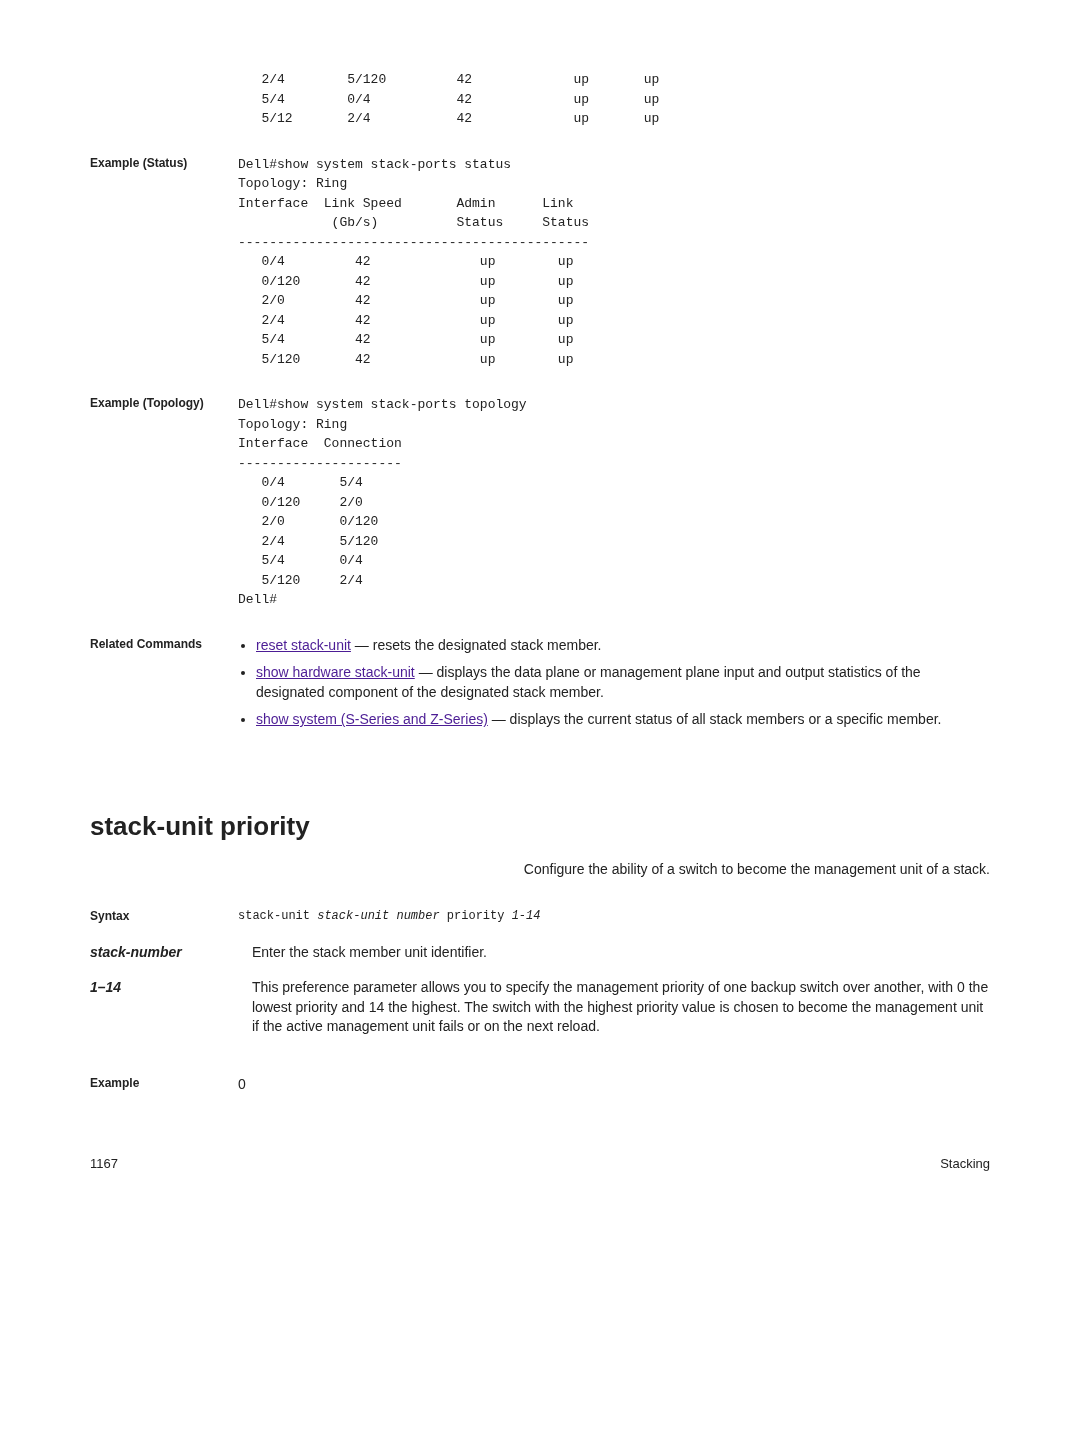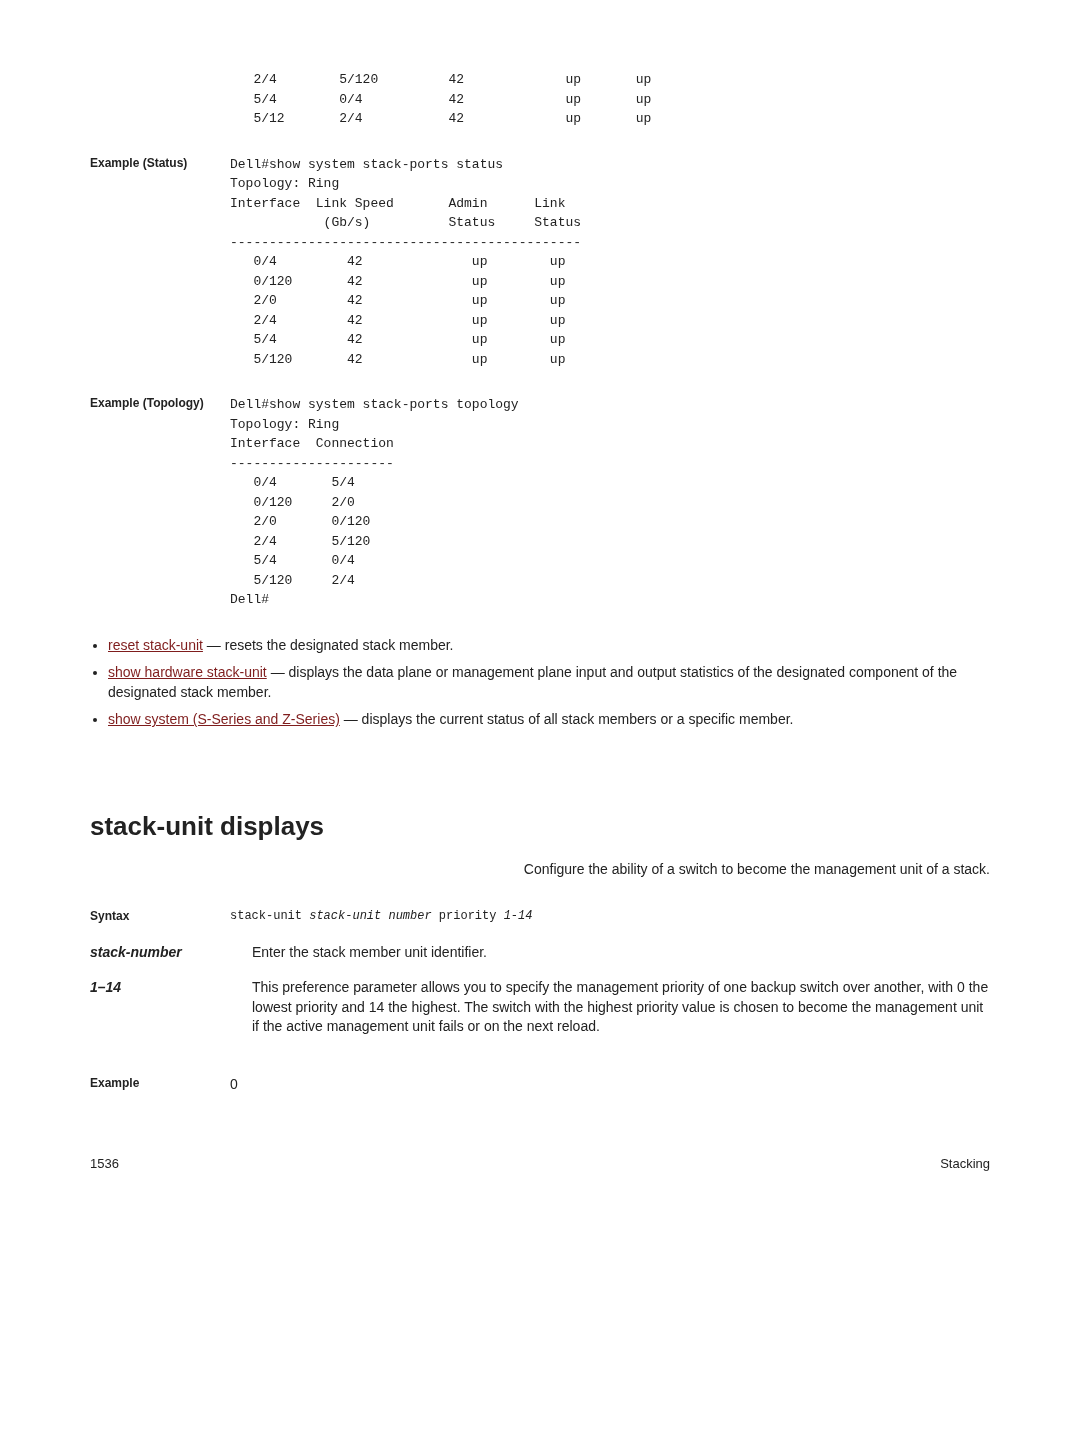--- a/index.html
+++ b/index.html
@@ -13,39 +13,40 @@
   pre {
     font-family: "Courier New", Courier, monospace;
     font-size: 13px;
     white-space: pre;
     margin: 0;
     line-height: 1.5;
   }
   .row {
     display: flex;
     margin-bottom: 26px;
+    gap: 8px;
   }
   .label-col {
     width: 140px;
     flex-shrink: 0;
     font-weight: bold;
     font-size: 12px;
   }
   .content-col {
     flex: 1;
   }
   ul {
     margin: 0;
     padding-left: 18px;
   }
   ul li {
     margin-bottom: 8px;
   }
   a.link {
-    color: #7f1d1d;
+    color: #4c1d95;
     text-decoration: underline;
   }
   h1 {
     font-size: 26px;
     font-weight: bold;
     margin: 70px 0 16px 0;
   }
   .paragraph {
     margin-bottom: 28px;
     text-align: right;
@@ -122,36 +123,37 @@
    0/120     2/0
    2/0       0/120
    2/4       5/120
    5/4       0/4
    5/120     2/4
 Dell#</pre>
   </div>
 </div>
 
 <div class="row">
+  <div class="label-col">Related Commands</div>
   <div class="content-col">
     <ul>
       <li>
         <a href="#" class="link">reset stack-unit</a><span> — resets the designated stack member.</span>
       </li>
       <li>
         <a href="#" class="link">show hardware stack-unit</a><span> — displays the data plane or management plane input and output statistics of the designated component of the designated stack member.</span>
       </li>
       <li>
         <a href="#" class="link">show system (S-Series and Z-Series)</a><span> — displays the current status of all stack members or a specific member.</span>
       </li>
     </ul>
   </div>
 </div>
 
-<h1>stack-unit displays</h1>
+<h1>stack-unit priority</h1>
 <div class="paragraph">Configure the ability of a switch to become the management unit of a stack.</div>
 
 <div class="row" style="margin-bottom:14px;">
   <div class="label-col">Syntax</div>
   <div class="content-col syntax-code">
     <span>stack-unit </span><span style="font-style:italic;">stack-unit number</span><span> priority </span><span style="font-style:italic;">1-14</span>
   </div>
 </div>
 
 <div class="row">
@@ -168,15 +170,15 @@
     </div>
   </div>
 </div>
 
 <div class="row">
   <div class="label-col">Example</div>
   <div class="content-col">0</div>
 </div>
 
 <div class="footer">
-  <span>1536</span>
+  <span>1167</span>
   <span>Stacking</span>
 </div>
 
 </body></html>

